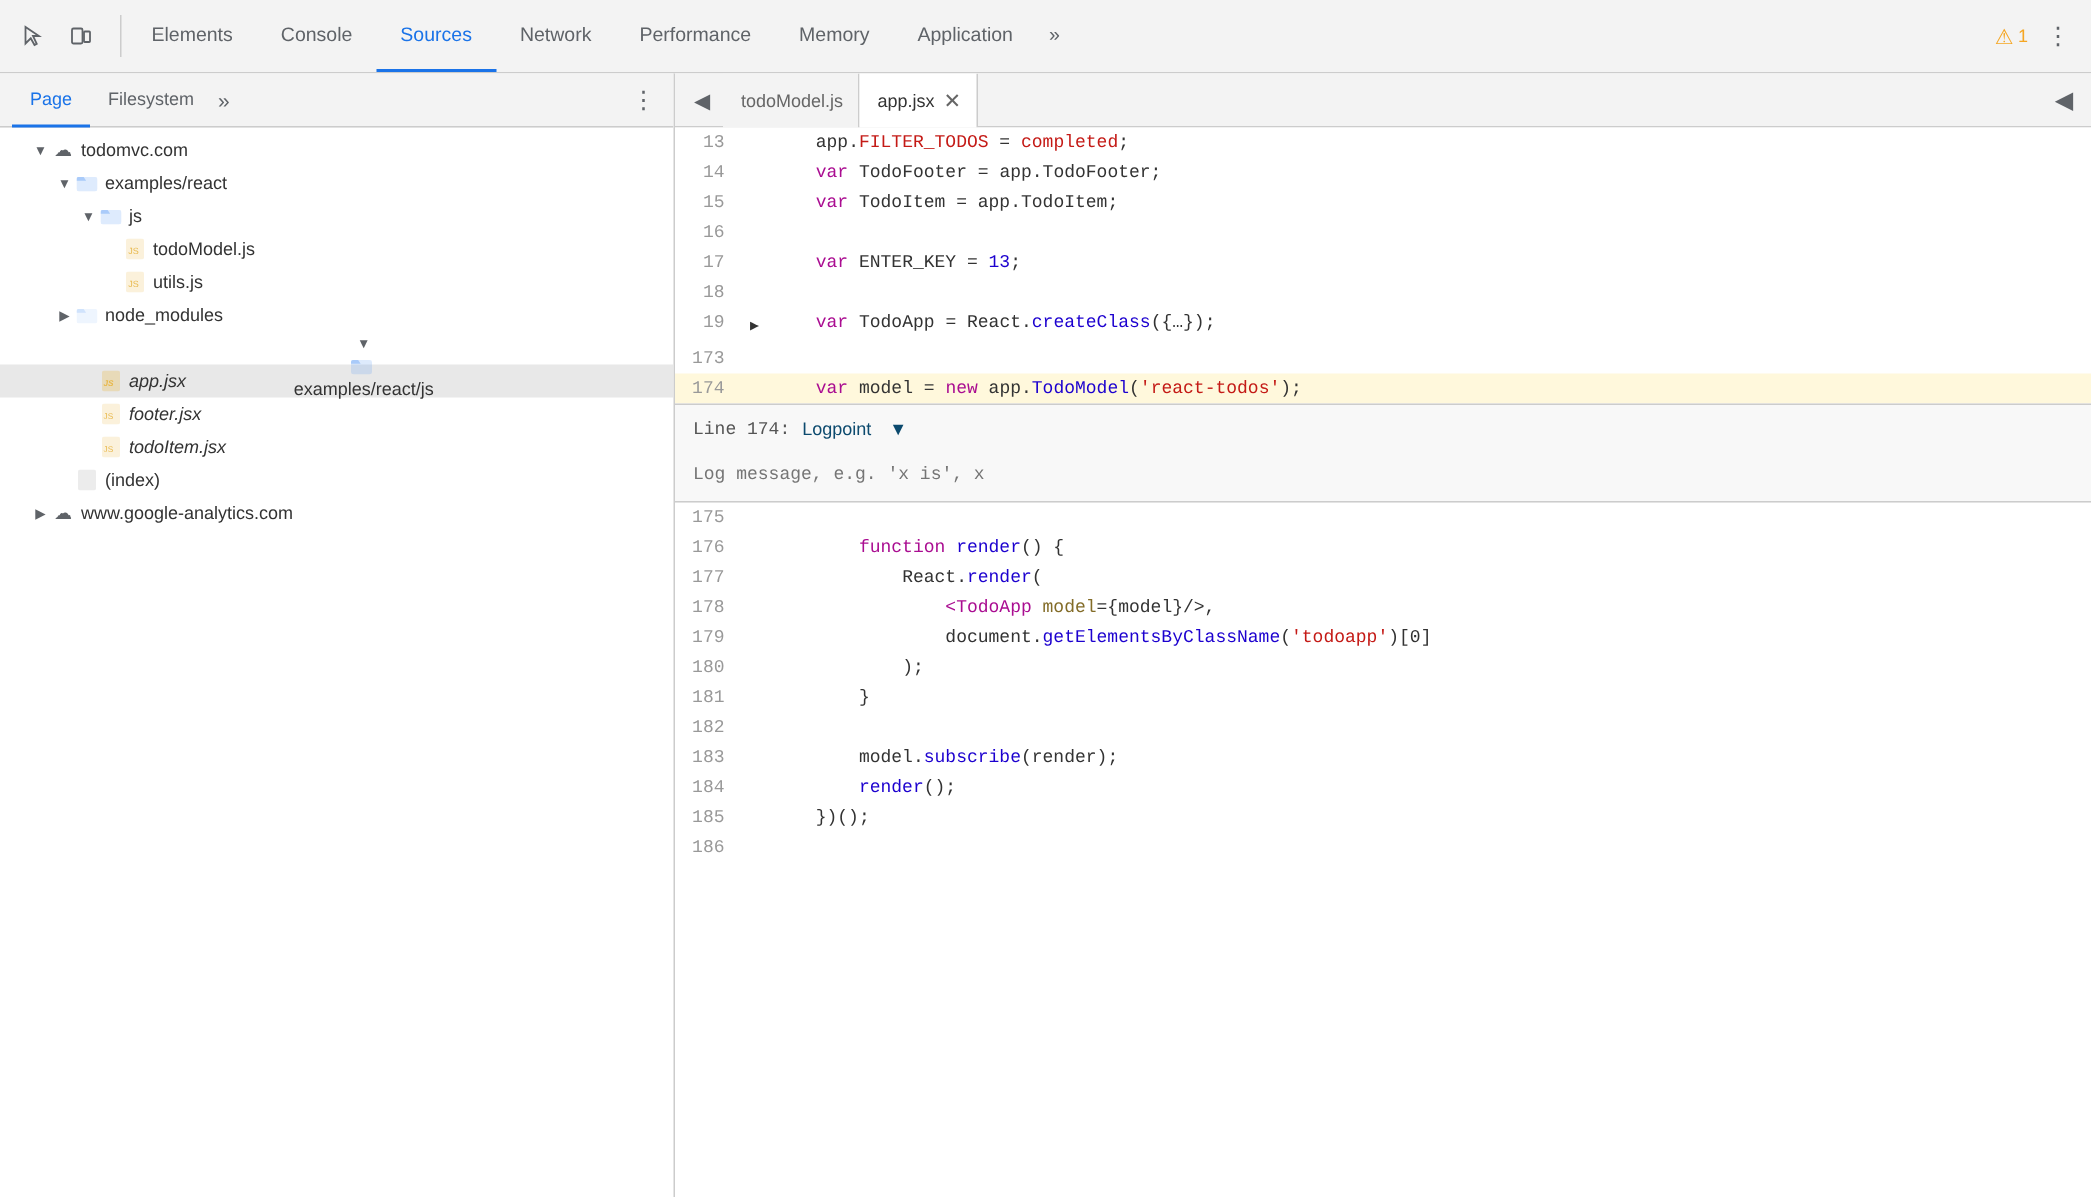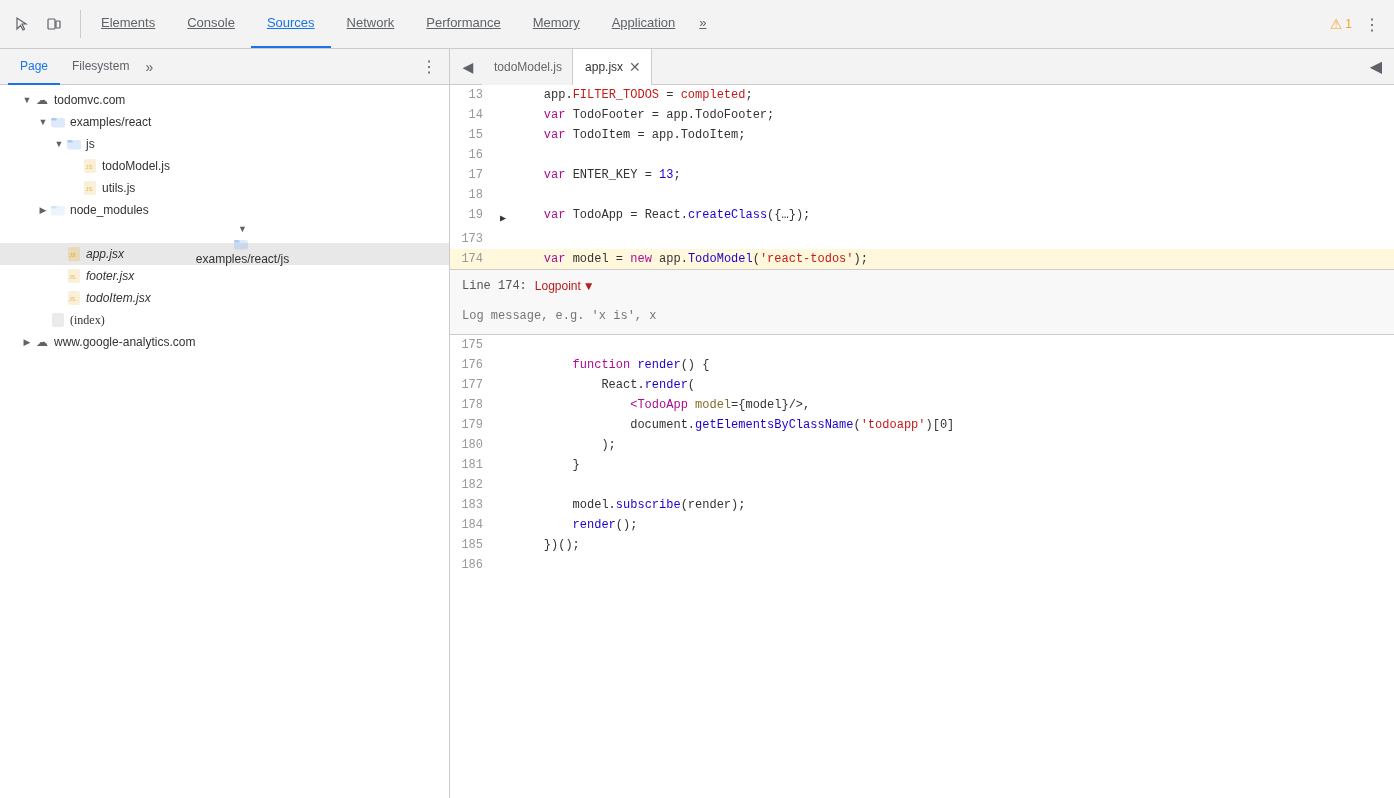--- a/index.html
+++ b/index.html
@@ -51,21 +51,20 @@
     .tab-item {
       padding: 0 16px;
       height: 49px;
       display: flex;
       align-items: center;
       cursor: pointer;
       font-size: 13px;
       color: #5f6368;
       border-bottom: 2px solid transparent;
       white-space: nowrap;
-      text-decoration: underline;
     }
     .tab-item.active {
       color: #1a73e8;
       border-bottom: 2px solid #1a73e8;
     }
     .toolbar-right {
       display: flex;
       align-items: center;
       gap: 6px;
       margin-left: auto;
@@ -306,27 +305,27 @@
       gap: 8px;
       font-size: 12px;
       color: #555;
     }
     .logpoint-label {
       font-weight: normal;
       color: #555;
     }
     .logpoint-type {
       font-size: 12px;
-      color: #b91c1c;
+      color: #0c4a6e;
       background: none;
       border: none;
       cursor: pointer;
       display: flex;
       align-items: center;
-      gap: 2px;
+      gap: 12px;
     }
     .logpoint-input-row {
       padding: 4px 12px 8px 12px;
     }
     .logpoint-input {
       width: 100%;
       border: none;
       background: transparent;
       font-family: 'Consolas', 'Monaco', 'Courier New', monospace;
       font-size: 12px;
@@ -524,21 +523,21 @@
         <span class="tree-arrow leaf"></span>
         <span class="tree-icon">
           <svg width="12" height="14" viewBox="0 0 12 14" fill="none">
             <rect x="0.5" y="0.5" width="11" height="13" rx="1" fill="#e8b84b" opacity="0.2" stroke="#e8b84b" stroke-width="1"></rect>
             <text x="1" y="10" font-size="5.5" fill="#e8b84b">JS</text>
           </svg>
         </span>
         <span style="font-style: italic;">todoItem.jsx</span>
       </div>
 
-      <div class="tree-item" style="padding-left: 36px; font-family: Liberation Serif, serif;">
+      <div class="tree-item" style="padding-left: 36px;">
         <span class="tree-arrow leaf"></span>
         <span class="tree-icon">
           <svg width="12" height="14" viewBox="0 0 12 14" fill="none">
             <rect x="0.5" y="0.5" width="11" height="13" rx="1" fill="#9e9e9e" opacity="0.2" stroke="#9e9e9e" stroke-width="1"></rect>
           </svg>
         </span>
         <span>(index)</span>
       </div>
 
       <div class="tree-item" style="padding-left: 20px;">

